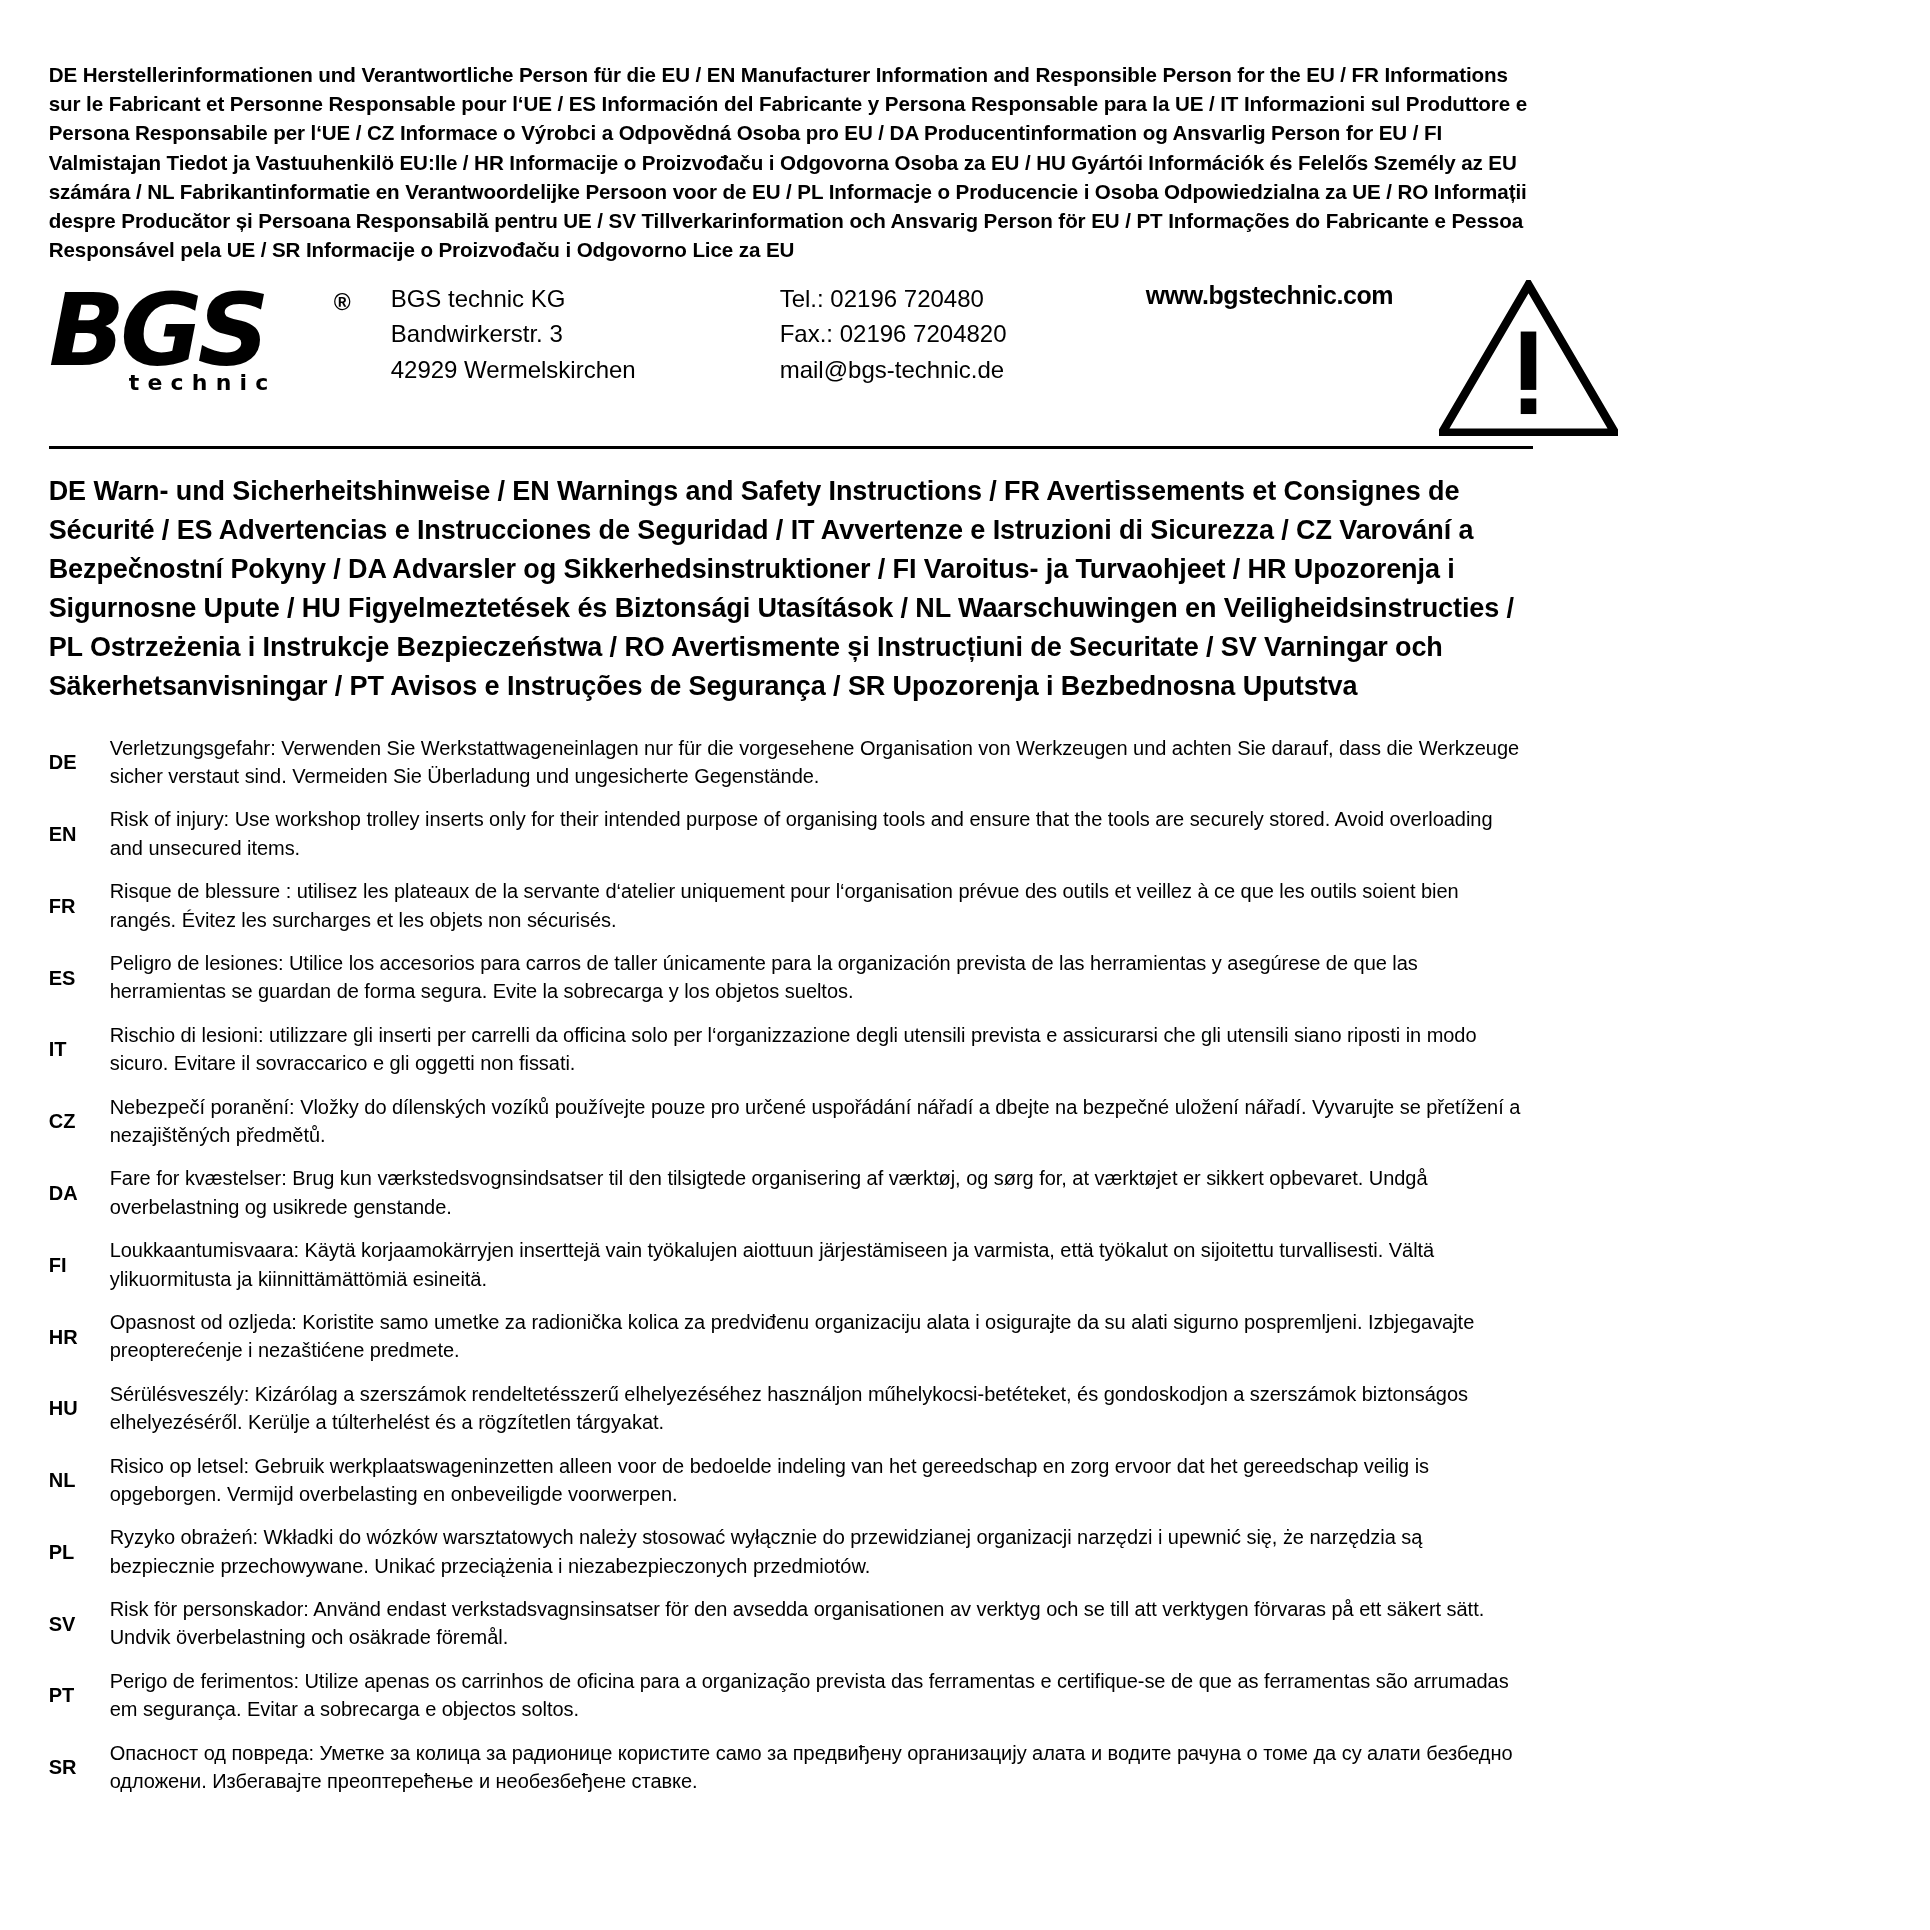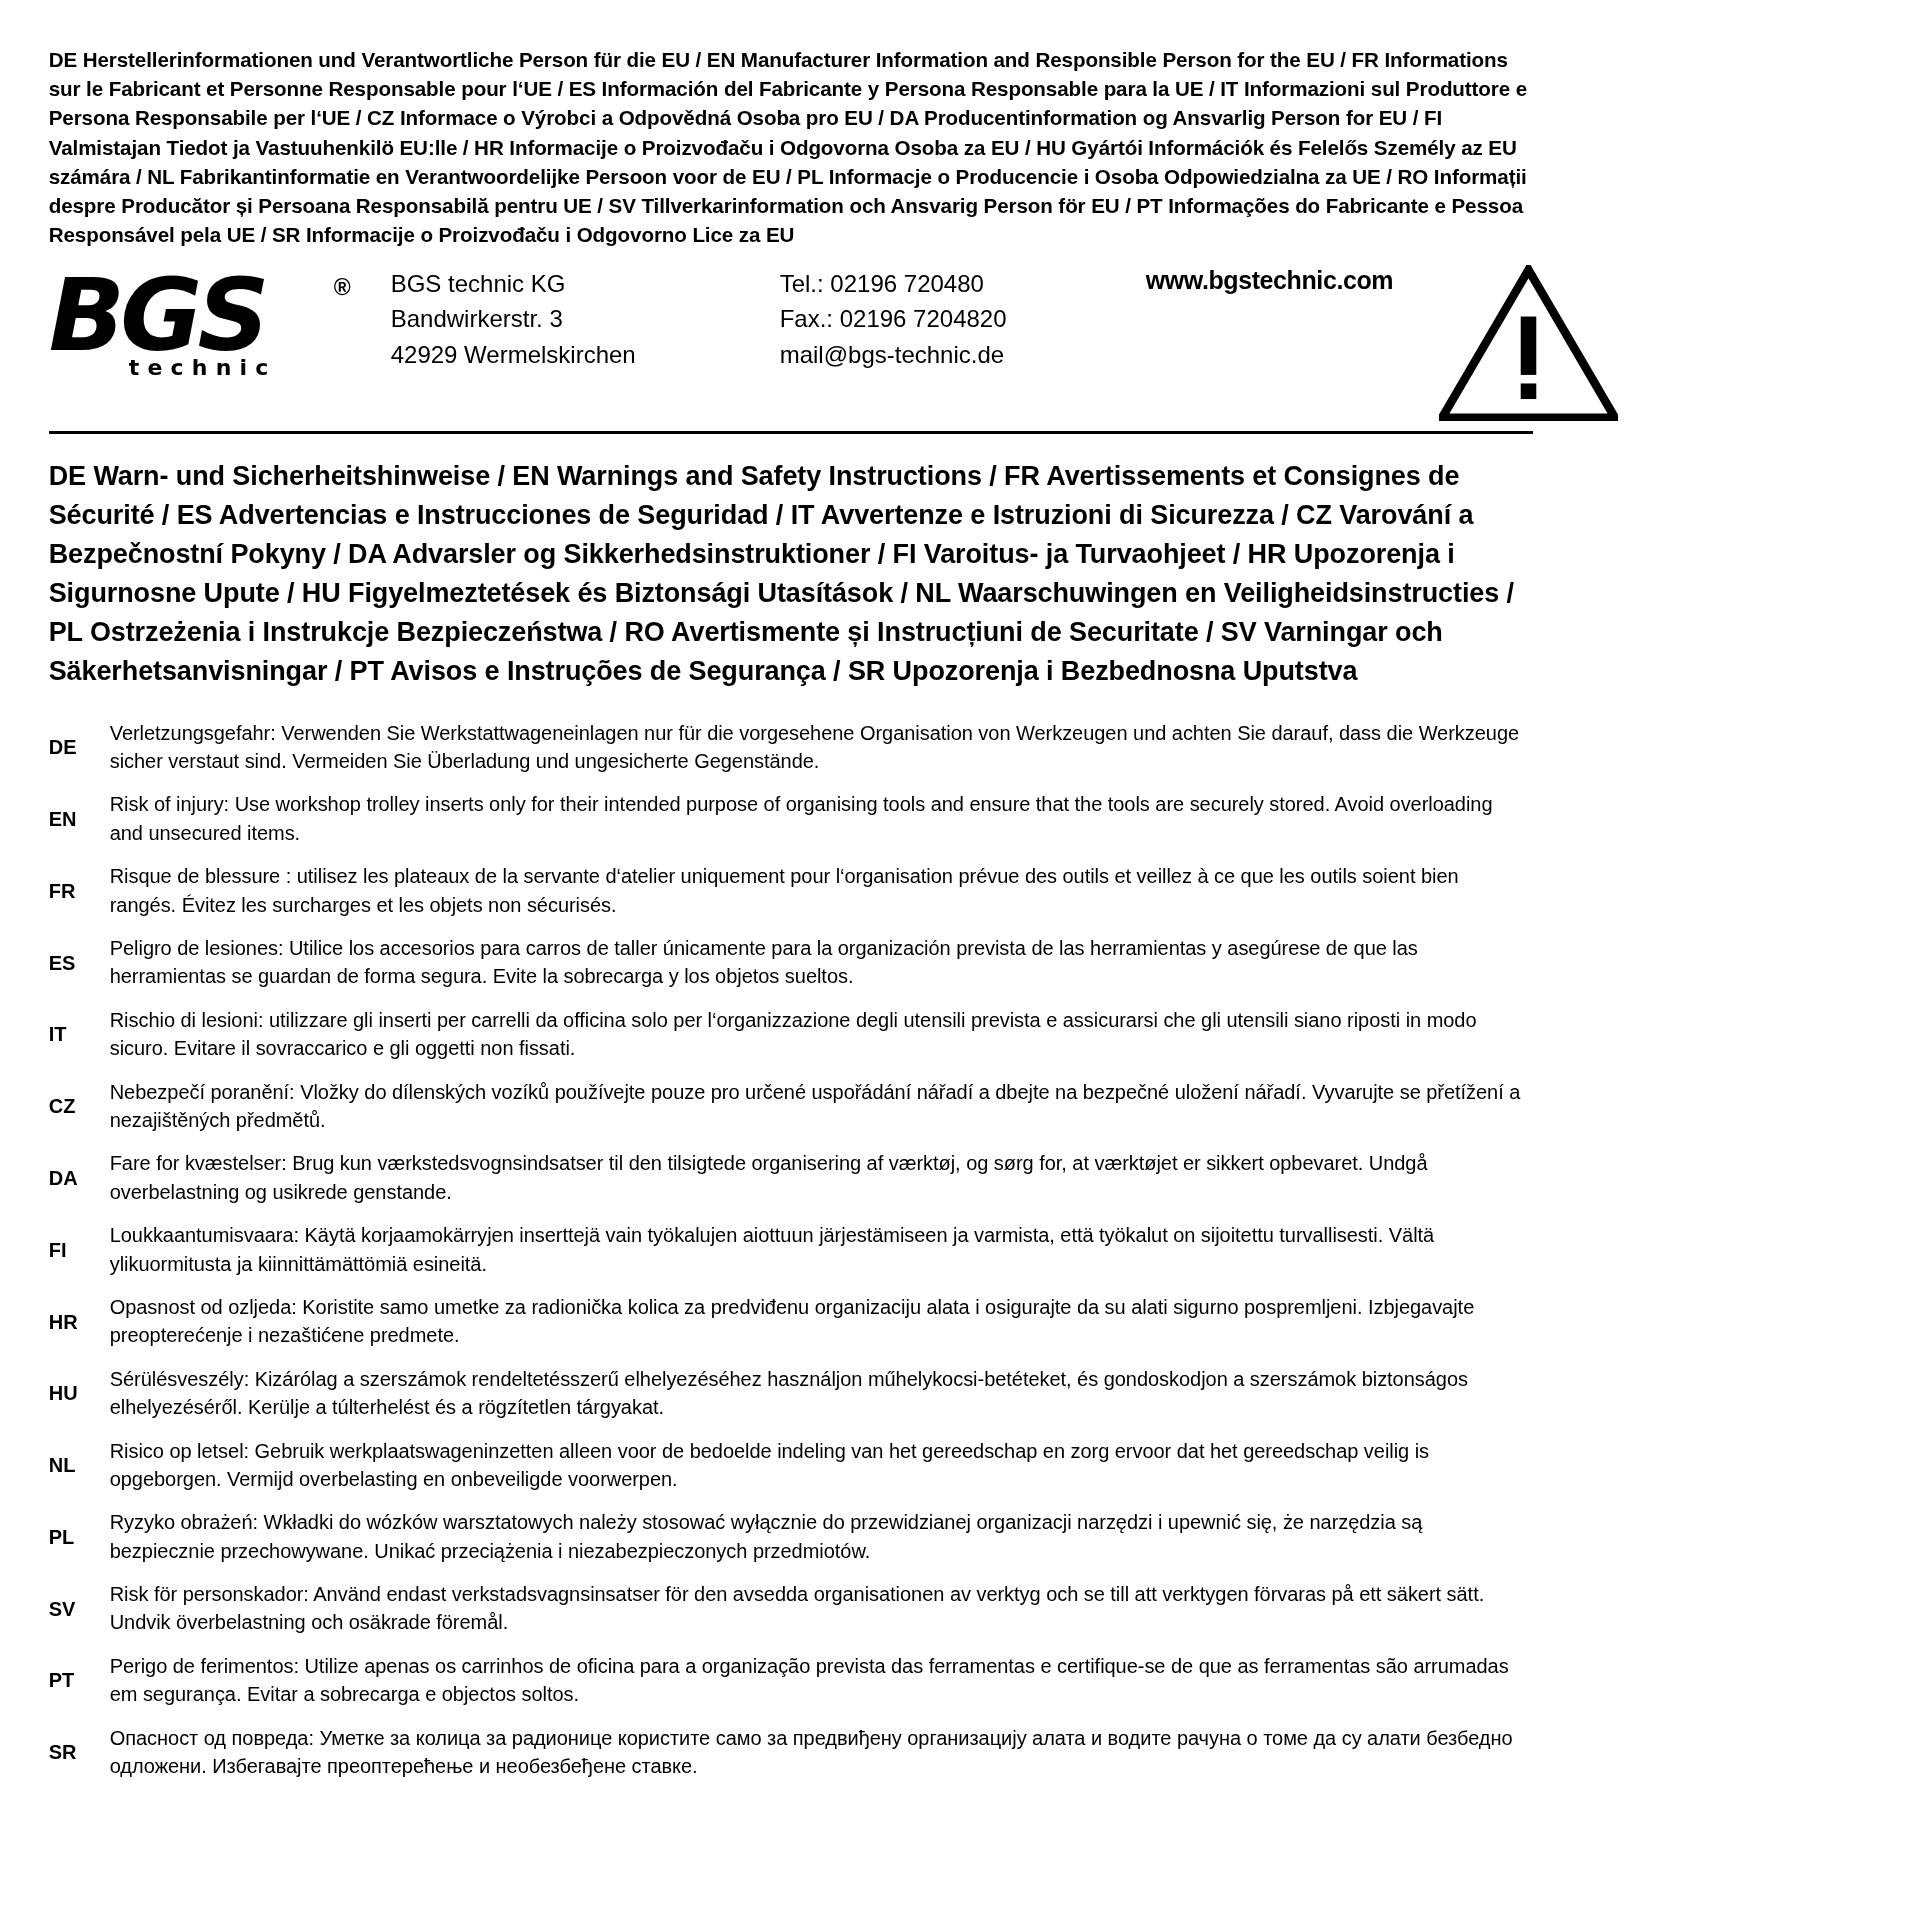--- a/index.html
+++ b/index.html
@@ -11,21 +11,21 @@
     width: 1930px;
     height: 1930px;
     font-family: "Liberation Sans", sans-serif;
     color: #000000;
     -webkit-font-smoothing: antialiased;
   }
   .page {
     box-sizing: border-box;
     width: 1582px;
     height: 1930px;
-    padding: 37px 44px 0 44px;
+    padding: 52px 44px 0 44px;
   }
 
   
   .top-heading {
     font-size: 20.6px;
     font-weight: bold;
     line-height: 1.42;
     letter-spacing: -0.1px;
     margin: 7.8px 4.7px 0 4.7px;
     text-align: left;

